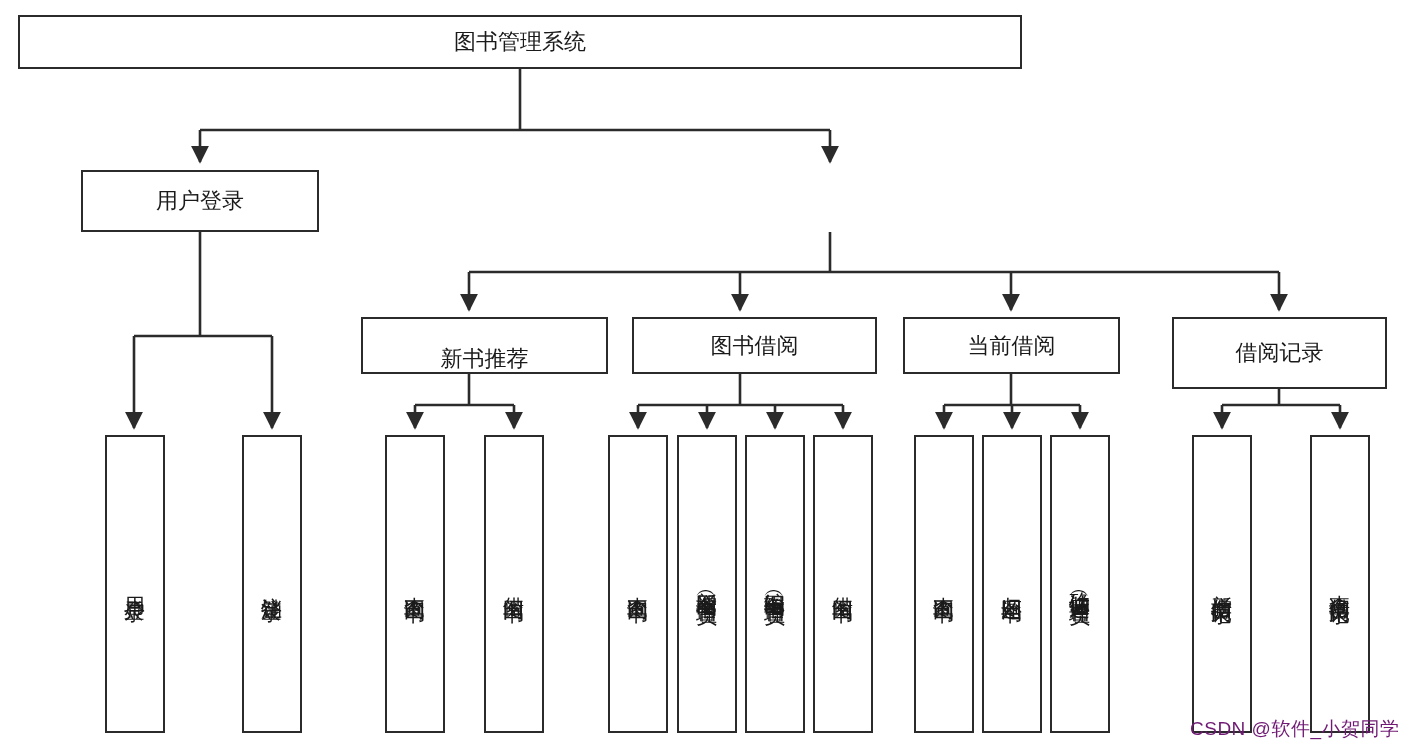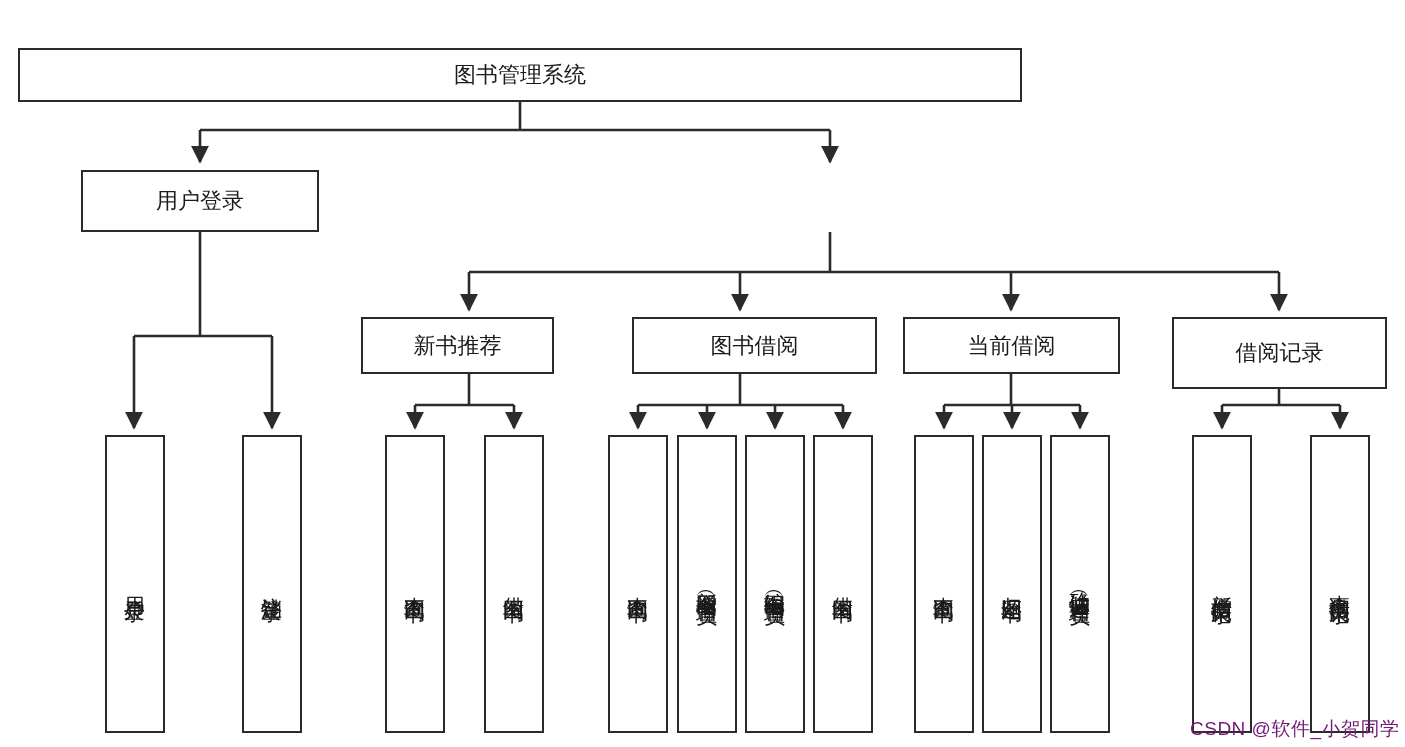--- a/index.html
+++ b/index.html
@@ -33,21 +33,20 @@
     justify-content: center;
     color: #1a1a1a;
     line-height: 1.18;
     text-align: center;
   }
   .node.h {
     font-size: 22px;
   }
   .node.root {
     font-size: 22px;
-    margin-top: 33px;
   }
   .node.v {
     writing-mode: vertical-rl;
     text-orientation: upright;
     font-size: 21px;
     letter-spacing: 2px;
     padding: 6px 0;
     line-height: 1.0;
   }
   .node.v .label {
@@ -119,21 +118,21 @@
   </svg>
 
   <div class="node root" style="left:18px; top:15px; width:1004px; height:54px;">
     <span class="label">图书管理系统</span>
   </div>
 
   <div class="node h" style="left:81px; top:170px; width:238px; height:62px;">
     <span class="label">用户登录</span>
   </div>
 
-  <div class="node h" style="left:361px; top:317px; width:193px; height:57px;">
+  <div class="node h" style="left:361px; top:317px; width:247px; height:57px;align-items:flex-end;">
     <span class="label">新书推荐</span>
   </div>
   <div class="node h" style="left:632px; top:317px; width:245px; height:57px;">
     <span class="label">图书借阅</span>
   </div>
   <div class="node h" style="left:903px; top:317px; width:217px; height:57px;">
     <span class="label">当前借阅</span>
   </div>
   <div class="node h" style="left:1172px; top:317px; width:215px; height:72px;">
     <span class="label">借阅记录</span>

